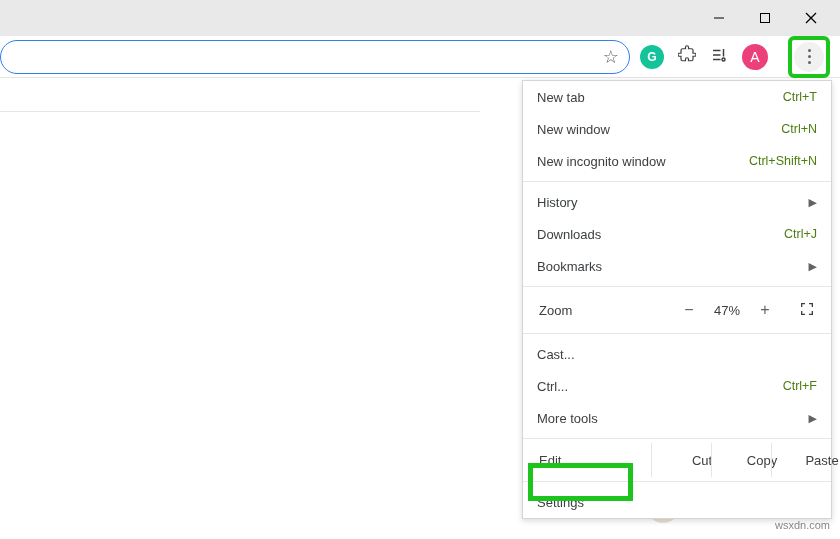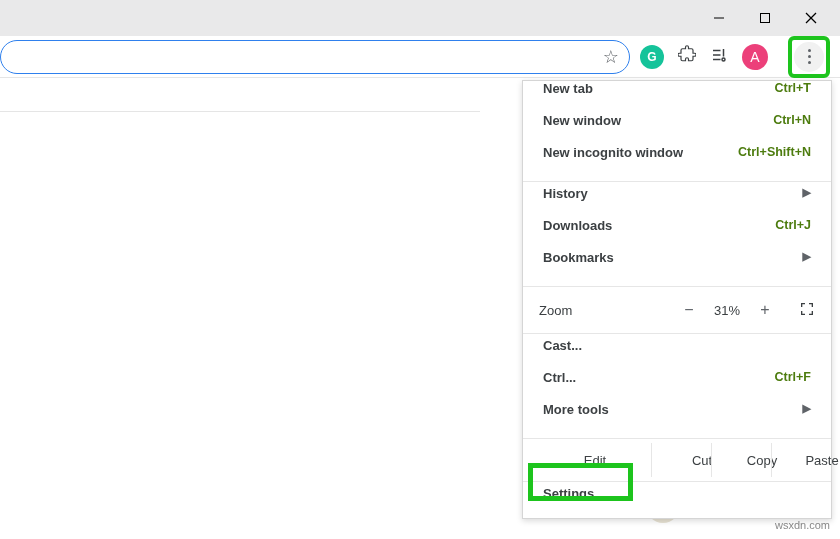--- a/index.html
+++ b/index.html
@@ -93,34 +93,34 @@
     width: 310px;
     background: #fff;
     border: 1px solid #d5d5d5;
     box-shadow: 0 2px 6px rgba(0,0,0,.15);
     z-index: 10;
     font-size: 13px;
     color: #3c4043;
   }
   .menu .row {
     display: flex;
+    align-items: center;
     height: 32px;
-    padding: 0 20px;
-    font-weight: bold;
+    padding: 0 14px;
   }
   .menu .label { flex: 1; }
   .menu .shortcut { color: #4d7c0f; font-size: 12.5px; }
   .menu .arrow { color: #5f6368; font-size: 11px; }
   .menu hr { border: none; border-top: 1px solid #e6e6e6; margin: 4px 0; }
   .zoomrow { display: flex; align-items: center; height: 38px; padding: 0 16px; }
   .zoomrow .zlabel { flex: 1; }
   .zoomrow .zbtn { width: 28px; text-align: center; color: #5f6368; font-size: 16px; }
   .zoomrow .zval { width: 48px; text-align: center; }
   .zoomrow .fs { width: 36px; text-align: right; }
-  .editrow { display: flex; align-items: center; height: 34px; padding: 0 0 0 16px; text-align: center; }
+  .editrow { display: flex; align-items: center; height: 34px; padding: 0 0 0 16px; }
   .editrow .elabel { flex: 1; }
   .editrow .ebtn {
     border-left: 1px solid #e6e6e6;
     height: 100%;
     display: flex; align-items: center; justify-content: center;
     width: 60px;
     padding-left: 41px;
   }
   .highlight {
     position: absolute;
@@ -236,21 +236,21 @@
     <span class="shortcut">Ctrl+J</span>
   </div>
   <div class="row">
     <span class="label">Bookmarks</span>
     <span class="arrow">▶</span>
   </div>
   <hr>
   <div class="zoomrow">
     <span class="zlabel">Zoom</span>
     <span class="zbtn">−</span>
-    <span class="zval">31%</span>
+    <span class="zval">47%</span>
     <span class="zbtn">+</span>
     <span class="fs">
       <svg width="16" height="16" viewBox="0 0 24 24" fill="none" stroke="#3c4043" stroke-width="2">
           <path d="M4 9V4h5M20 9V4h-5M4 15v5h5M20 15v5h-5"></path>
         </svg>
     </span>
   </div>
   <hr>
   <div class="row">
     <span class="label">Cast...</span>

